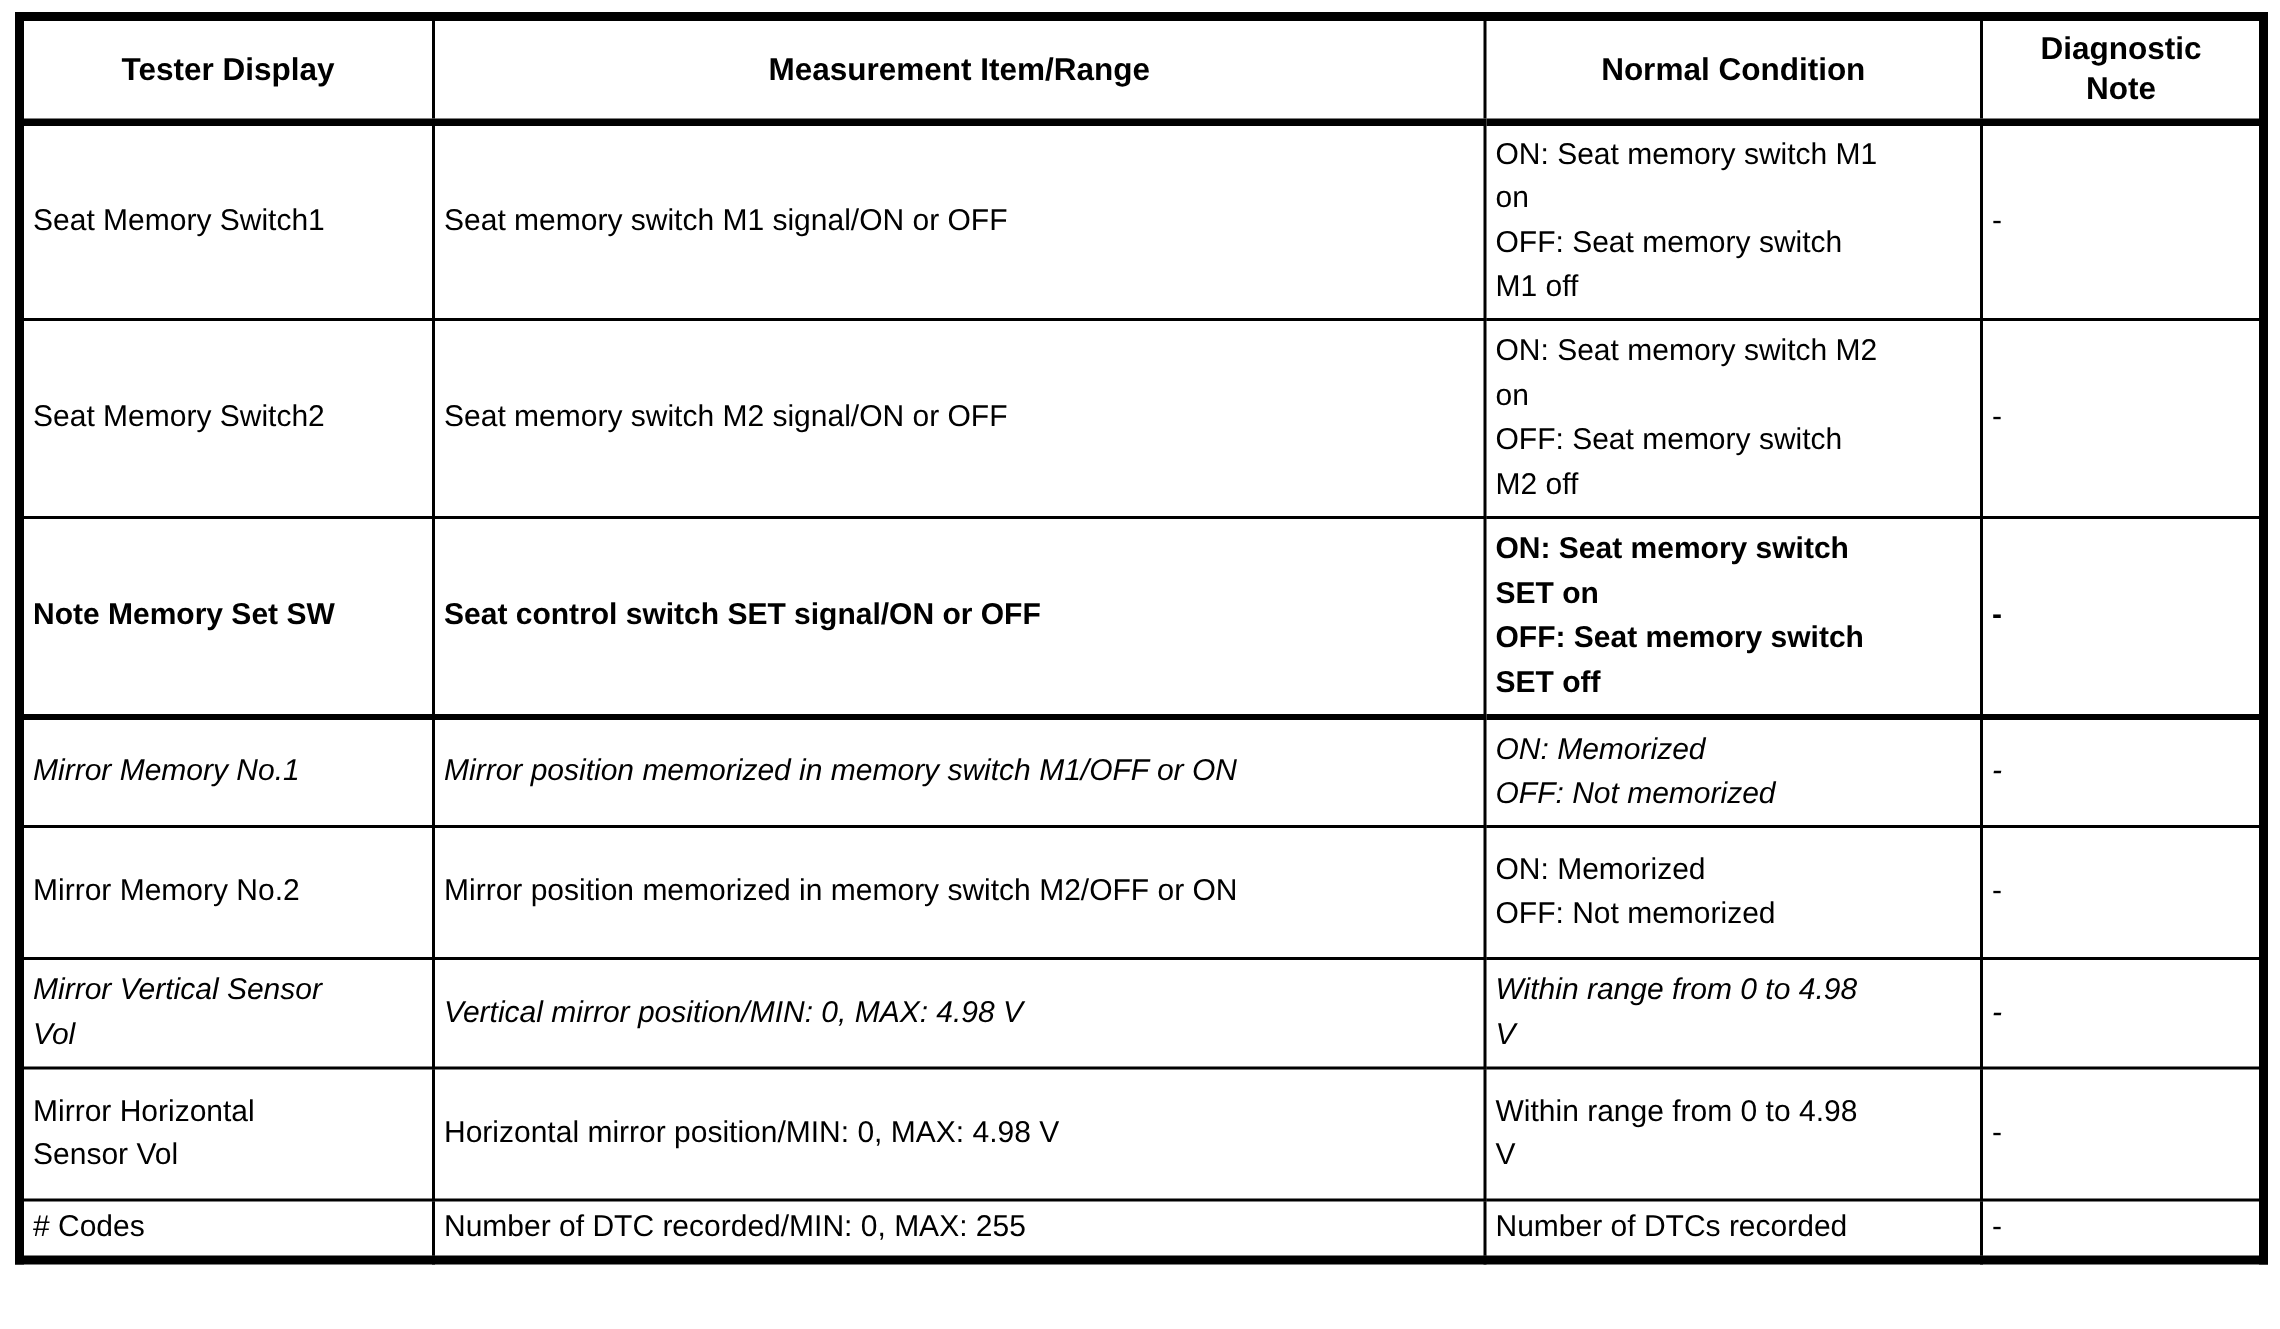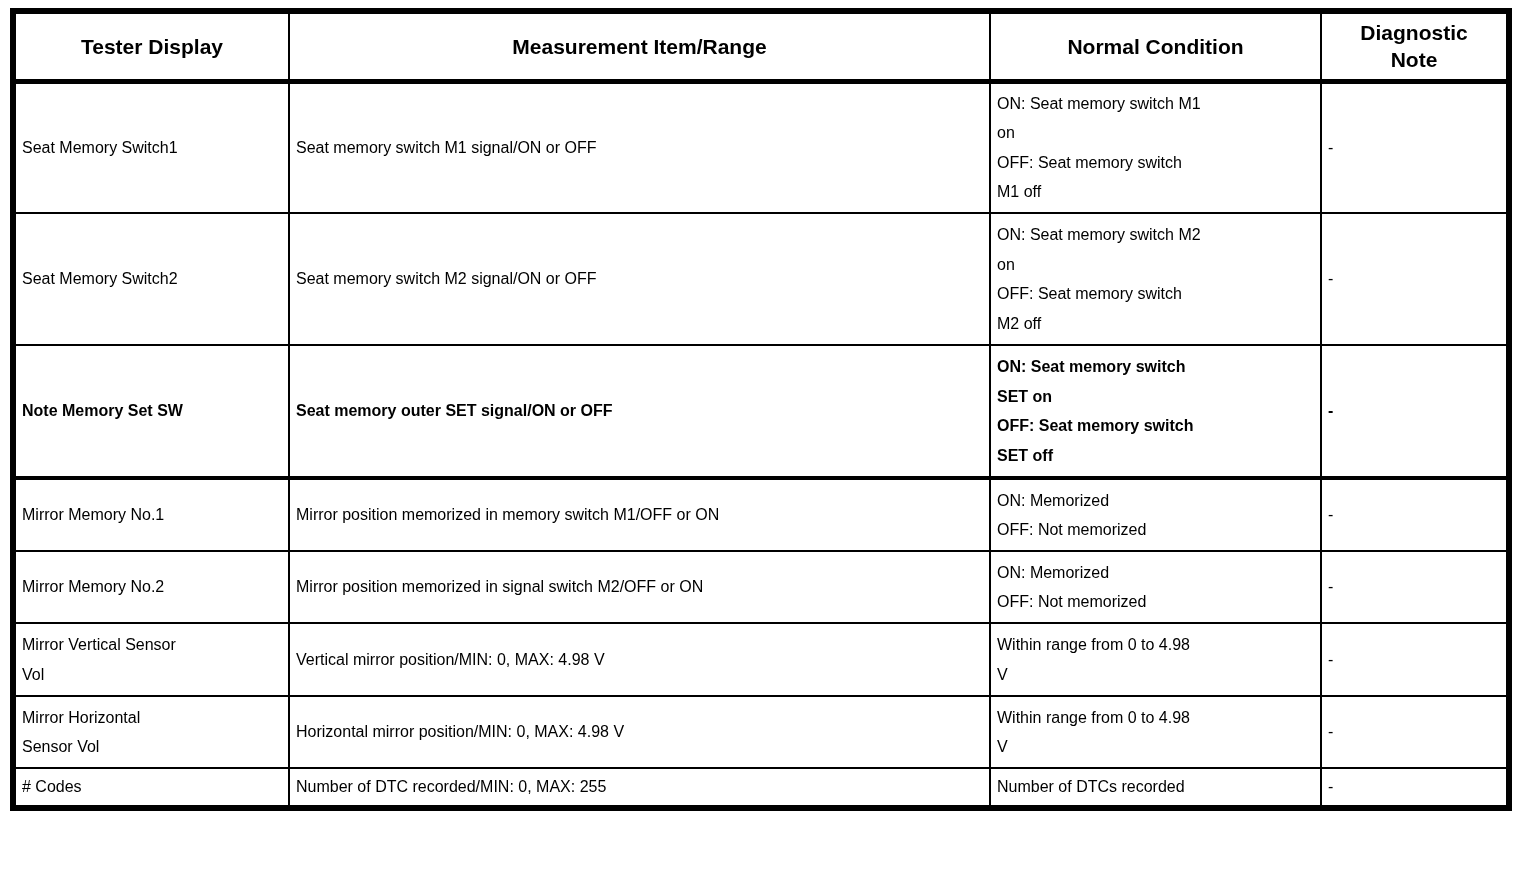--- a/index.html
+++ b/index.html
@@ -34,32 +34,32 @@
   }
   th {
     font-size: 21px;
     font-weight: bold;
     text-align: center;
     line-height: 27px;
     padding: 2px 4px;
     border-bottom: 5px solid #000;
   }
   td {
-    font-size: 16px;
+    font-size: 20px;
     font-weight: normal;
     text-align: left;
     line-height: 29.5px;
     padding: 2px 4px 2px 6px;
   }
 
   tr.h-header { height: 70px; }
   tr.h-tall   { height: 132px; }
   tr.h-tall3  { height: 133px; }
-  tr.h-mid    { height: 73px; }
-  tr.h-mid2   { height: 72px; }
+  tr.h-mid    { height: 73px; font-style: italic; }
+  tr.h-mid2   { height: 88px; }
   tr.h-short  { height: 40px; }
 
   tr.thick-bottom td { border-bottom: 4px solid #000; font-weight: bold; }
 </style>
 </head>
 <body>
 
 <table class="spec-table">
   <colgroup>
     <col class="c1">
@@ -90,37 +90,37 @@
       <td>Seat Memory Switch2</td>
       <td>Seat memory switch M2 signal/ON or OFF</td>
       <td>ON: Seat memory switch M2
 on
 OFF: Seat memory switch
 M2 off</td>
       <td>-</td>
     </tr>
     <tr class="h-tall3 thick-bottom">
       <td>Note Memory Set SW</td>
-      <td>Seat memory outer SET signal/ON or OFF</td>
+      <td>Seat control switch SET signal/ON or OFF</td>
       <td>ON: Seat memory switch
 SET on
 OFF: Seat memory switch
 SET off</td>
       <td>-</td>
     </tr>
     <tr class="h-mid">
       <td>Mirror Memory No.1</td>
       <td>Mirror position memorized in memory switch M1/OFF or ON</td>
       <td>ON: Memorized
 OFF: Not memorized</td>
       <td>-</td>
     </tr>
     <tr class="h-mid2">
       <td>Mirror Memory No.2</td>
-      <td>Mirror position memorized in signal switch M2/OFF or ON</td>
+      <td>Mirror position memorized in memory switch M2/OFF or ON</td>
       <td>ON: Memorized
 OFF: Not memorized</td>
       <td>-</td>
     </tr>
     <tr class="h-mid">
       <td>Mirror Vertical Sensor
 Vol</td>
       <td>Vertical mirror position/MIN: 0, MAX: 4.98 V</td>
       <td>Within range from 0 to 4.98
 V</td>

